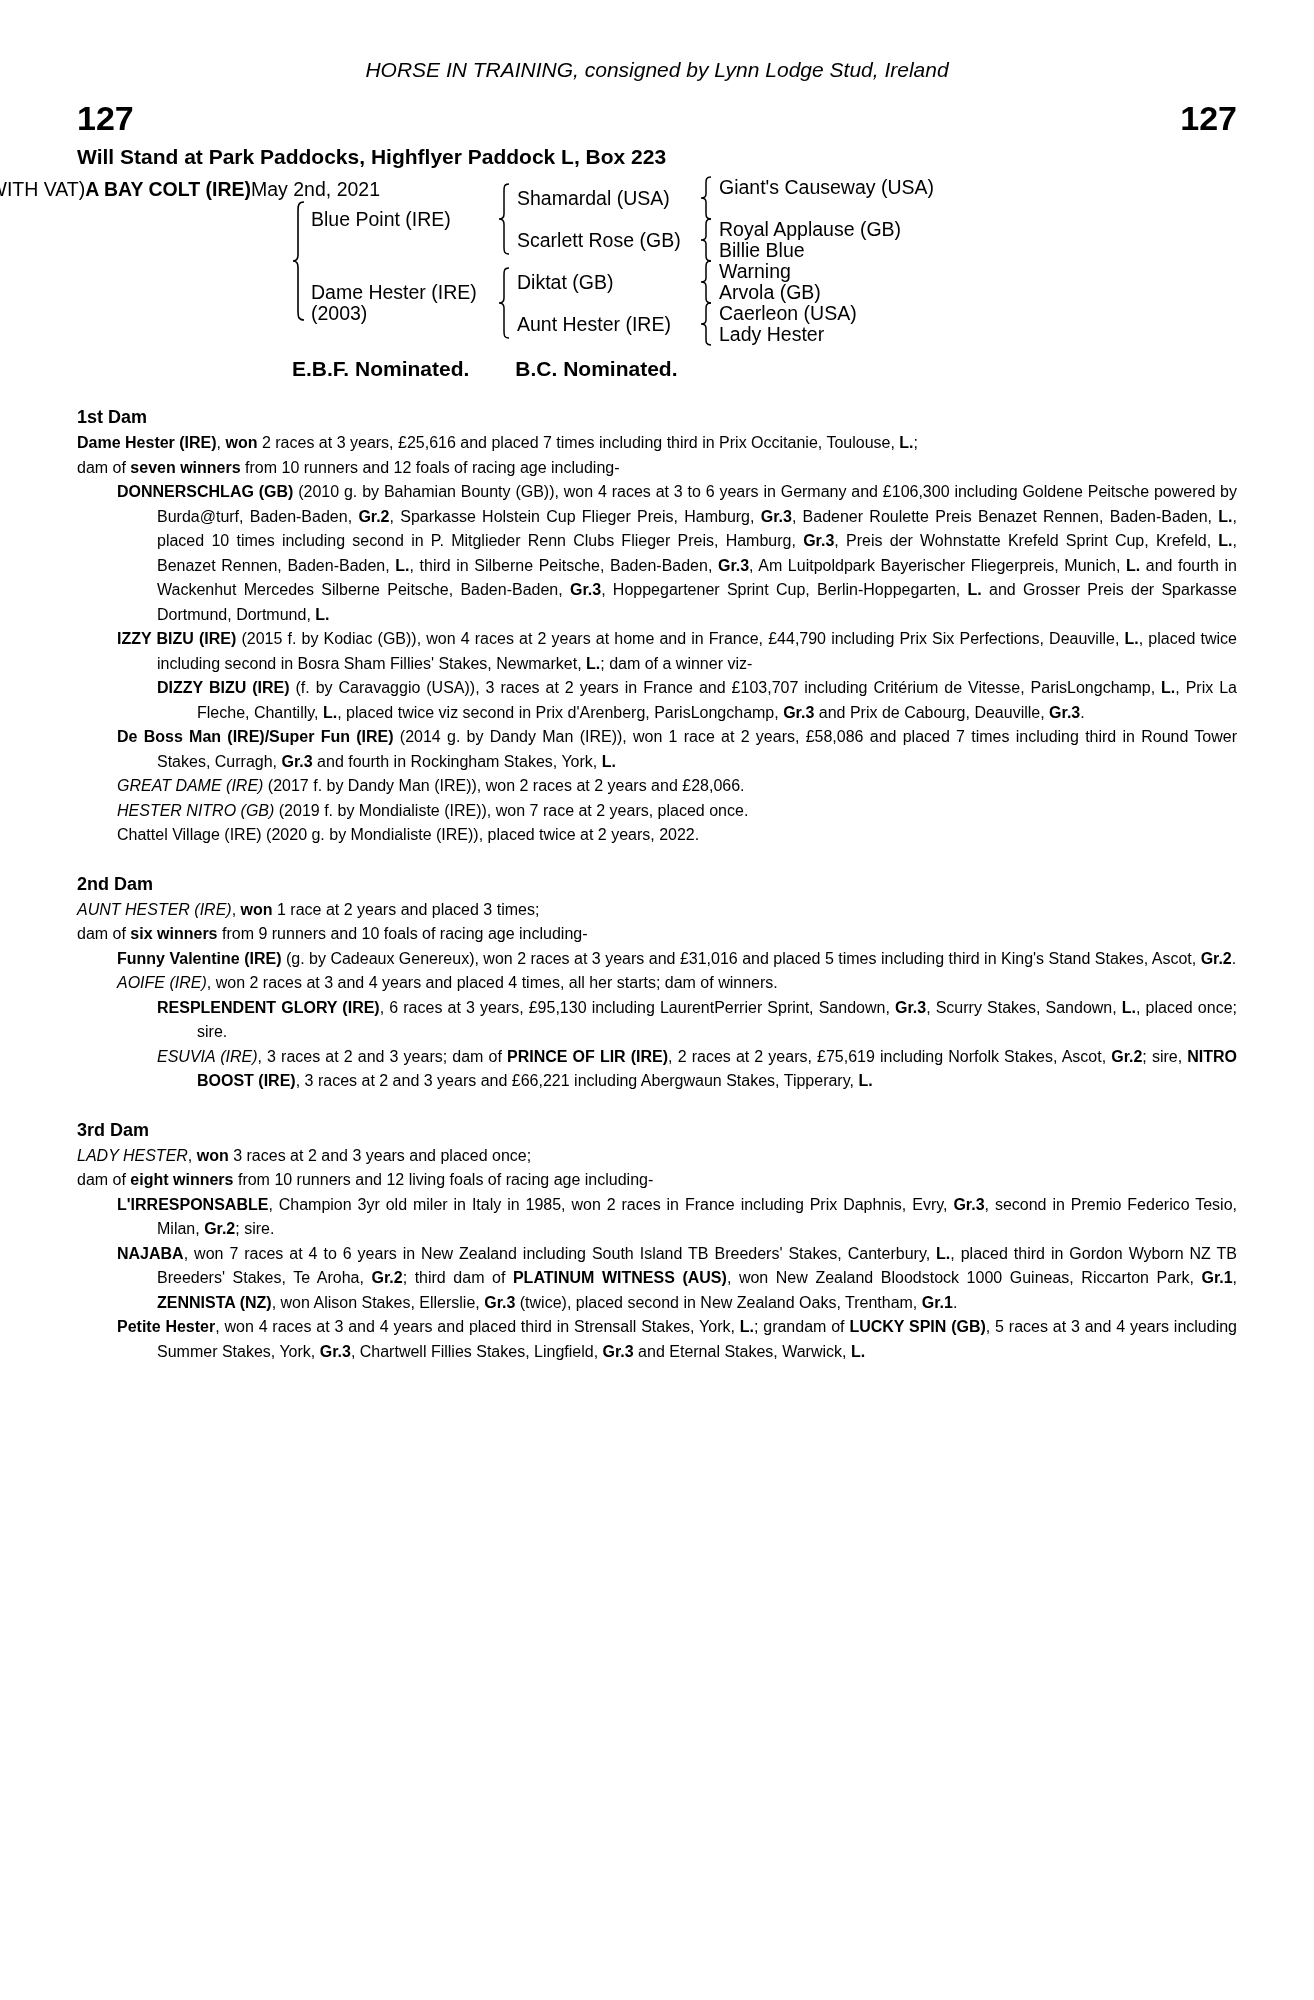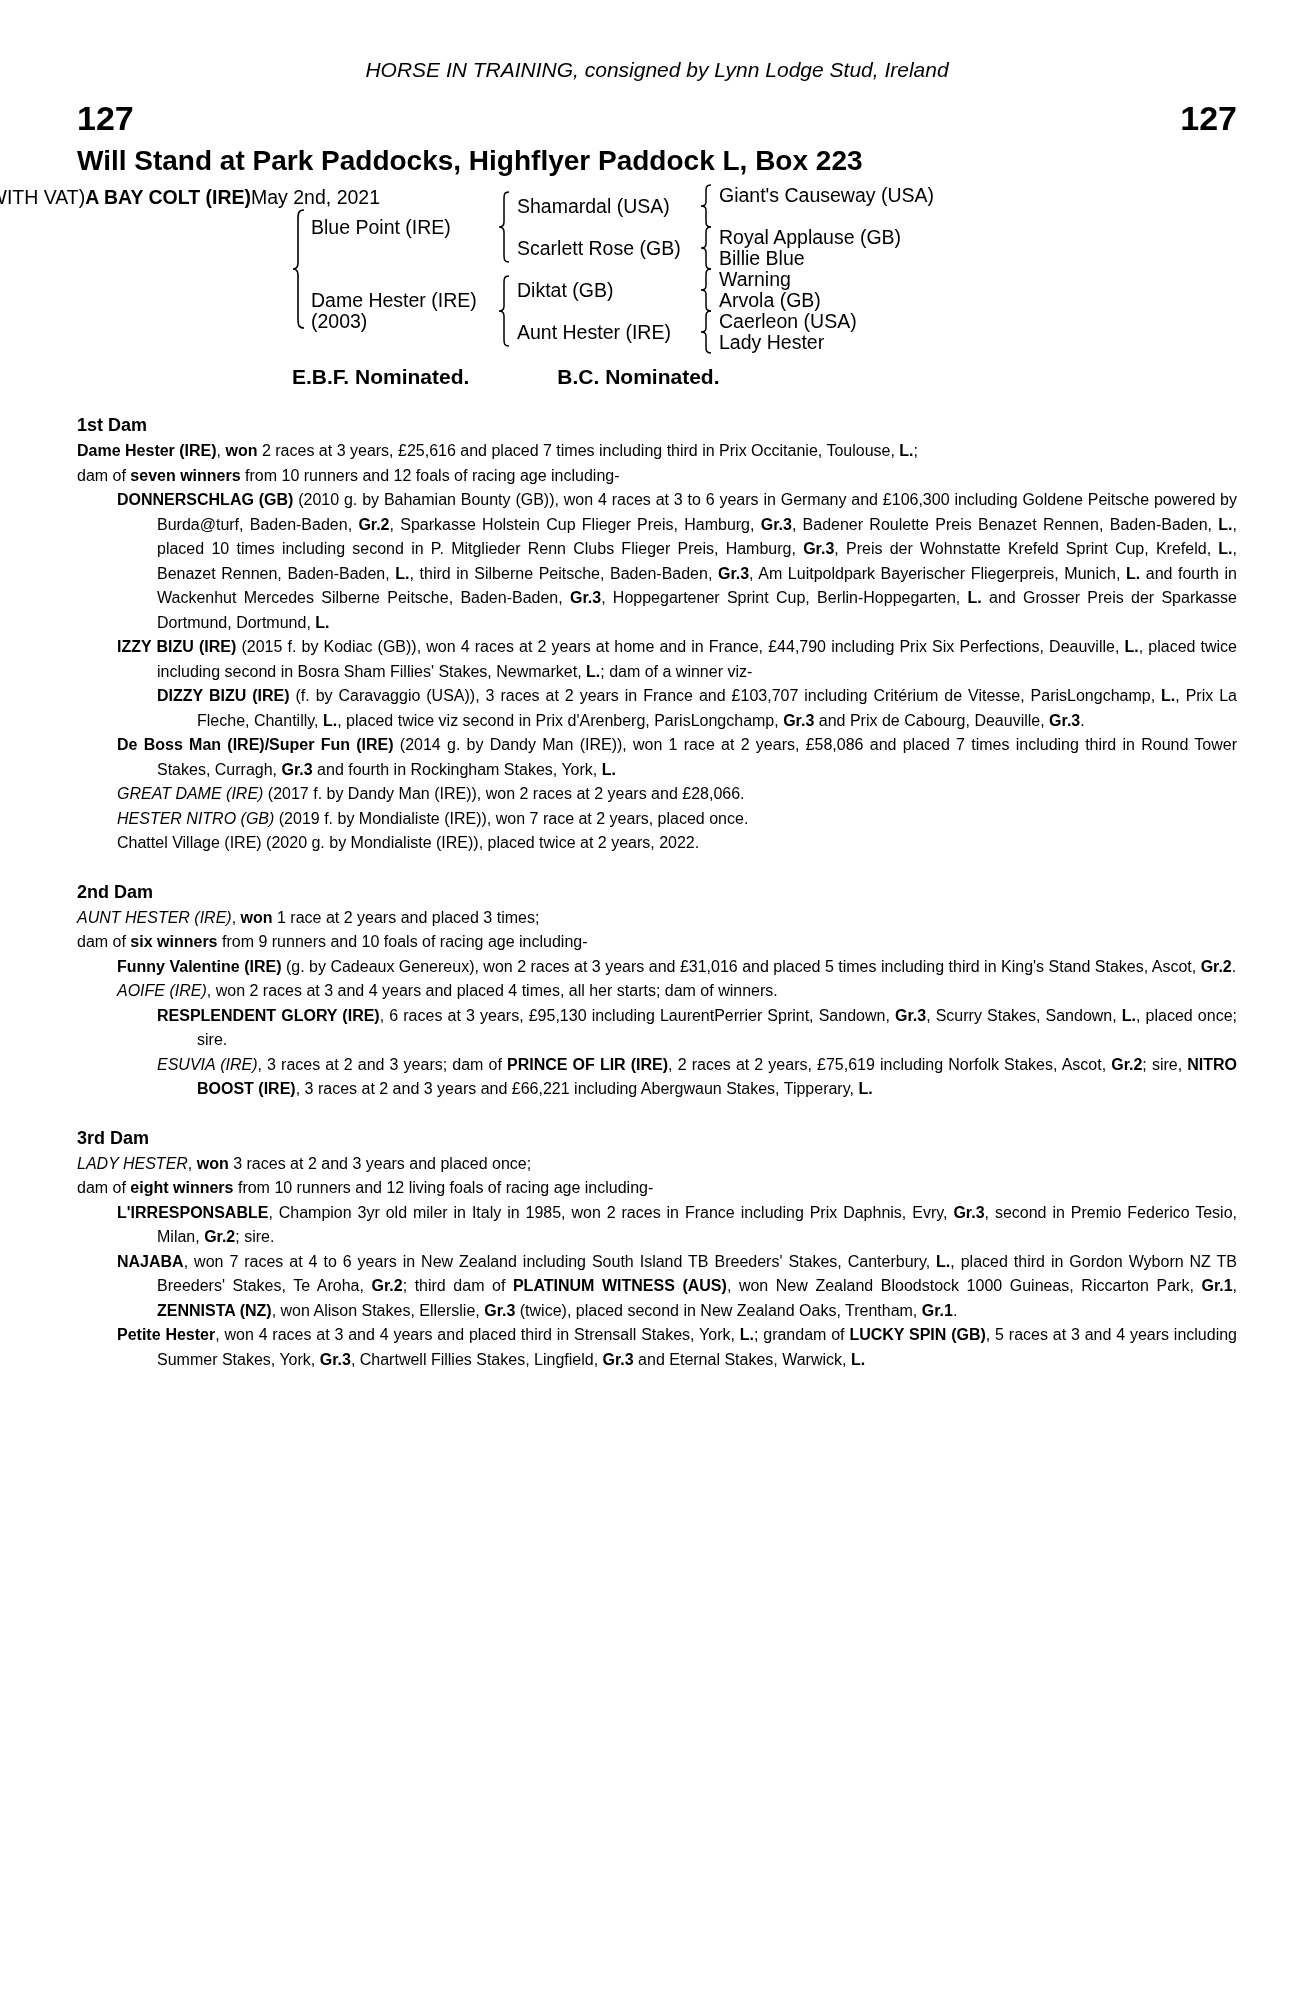--- a/index.html
+++ b/index.html
@@ -3,37 +3,37 @@
 <meta charset="utf-8">
 <style>
   html, body { margin: 0; padding: 0; background: #ffffff; }
   body { font-family: "Liberation Sans", sans-serif; color: #000; }
   .page {
     width: 1314px; height: 1728px; box-sizing: border-box;
     padding: 58px 77px 40px 77px; background: #fff; overflow: hidden;
   }
   .consignment { text-align: center; font-style: italic; font-size: 21px; line-height: 24px; }
   .lot-row { display: flex; justify-content: space-between; font-weight: bold; font-size: 34px; line-height: 36px; margin-top: 18px; }
-  .stand { font-weight: bold; font-size: 28px; margin-top: 9px; }
+  .stand { font-weight: bold; font-size: 21px; margin-top: 9px; }
 
   
   .pedigree {
     display: grid;
     grid-template-columns: 208px 26px 180px 26px 176px 26px 1fr;
     grid-auto-rows: 21px;
     margin-top: 8px;
     font-size: 19.5px;
   }
   .ped-cell { display: flex; align-items: center; white-space: nowrap; line-height: 21px; }
   .ped-info { align-items: flex-start; justify-content: center; line-height: 24px; }
   .ped-name-bold { font-weight: bold; }
   .ped-brace { justify-content: center; }
   .ped-brace svg { display: block; }
 
-  .nominations { display: flex; gap: 88px; margin-top: 12px; margin-left: 215px; font-weight: bold; font-size: 21px; }
+  .nominations { display: flex; gap: 46px; margin-top: 12px; margin-left: 215px; font-weight: bold; font-size: 21px; }
 
   
   .dam-heading { font-weight: bold; font-size: 18px; margin: 26px 0 3px 0; }
   .para { margin: 0; text-align: justify; font-size: 16px; line-height: 24.5px; }
   .para.lvl0 { padding-left: 40px;  text-indent: -40px; }
   .para.lvl1 { padding-left: 80px;  text-indent: -40px; }
   .para.lvl2 { padding-left: 120px; text-indent: -40px; }
   .seg-b { font-weight: bold; }
   .seg-i { font-style: italic; }
 </style>

